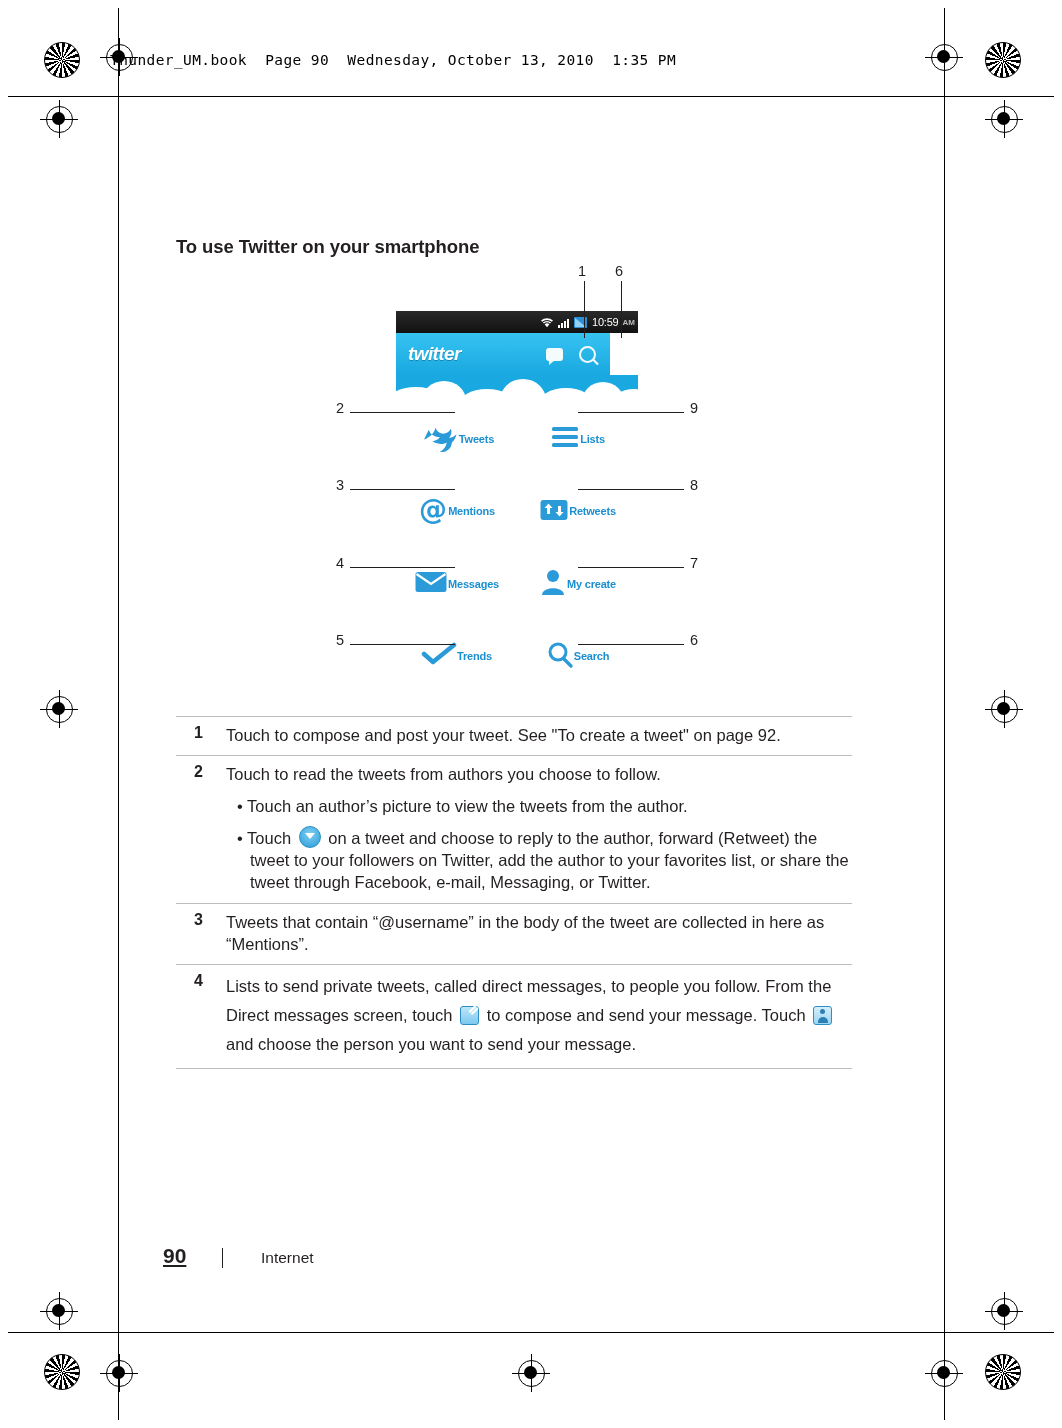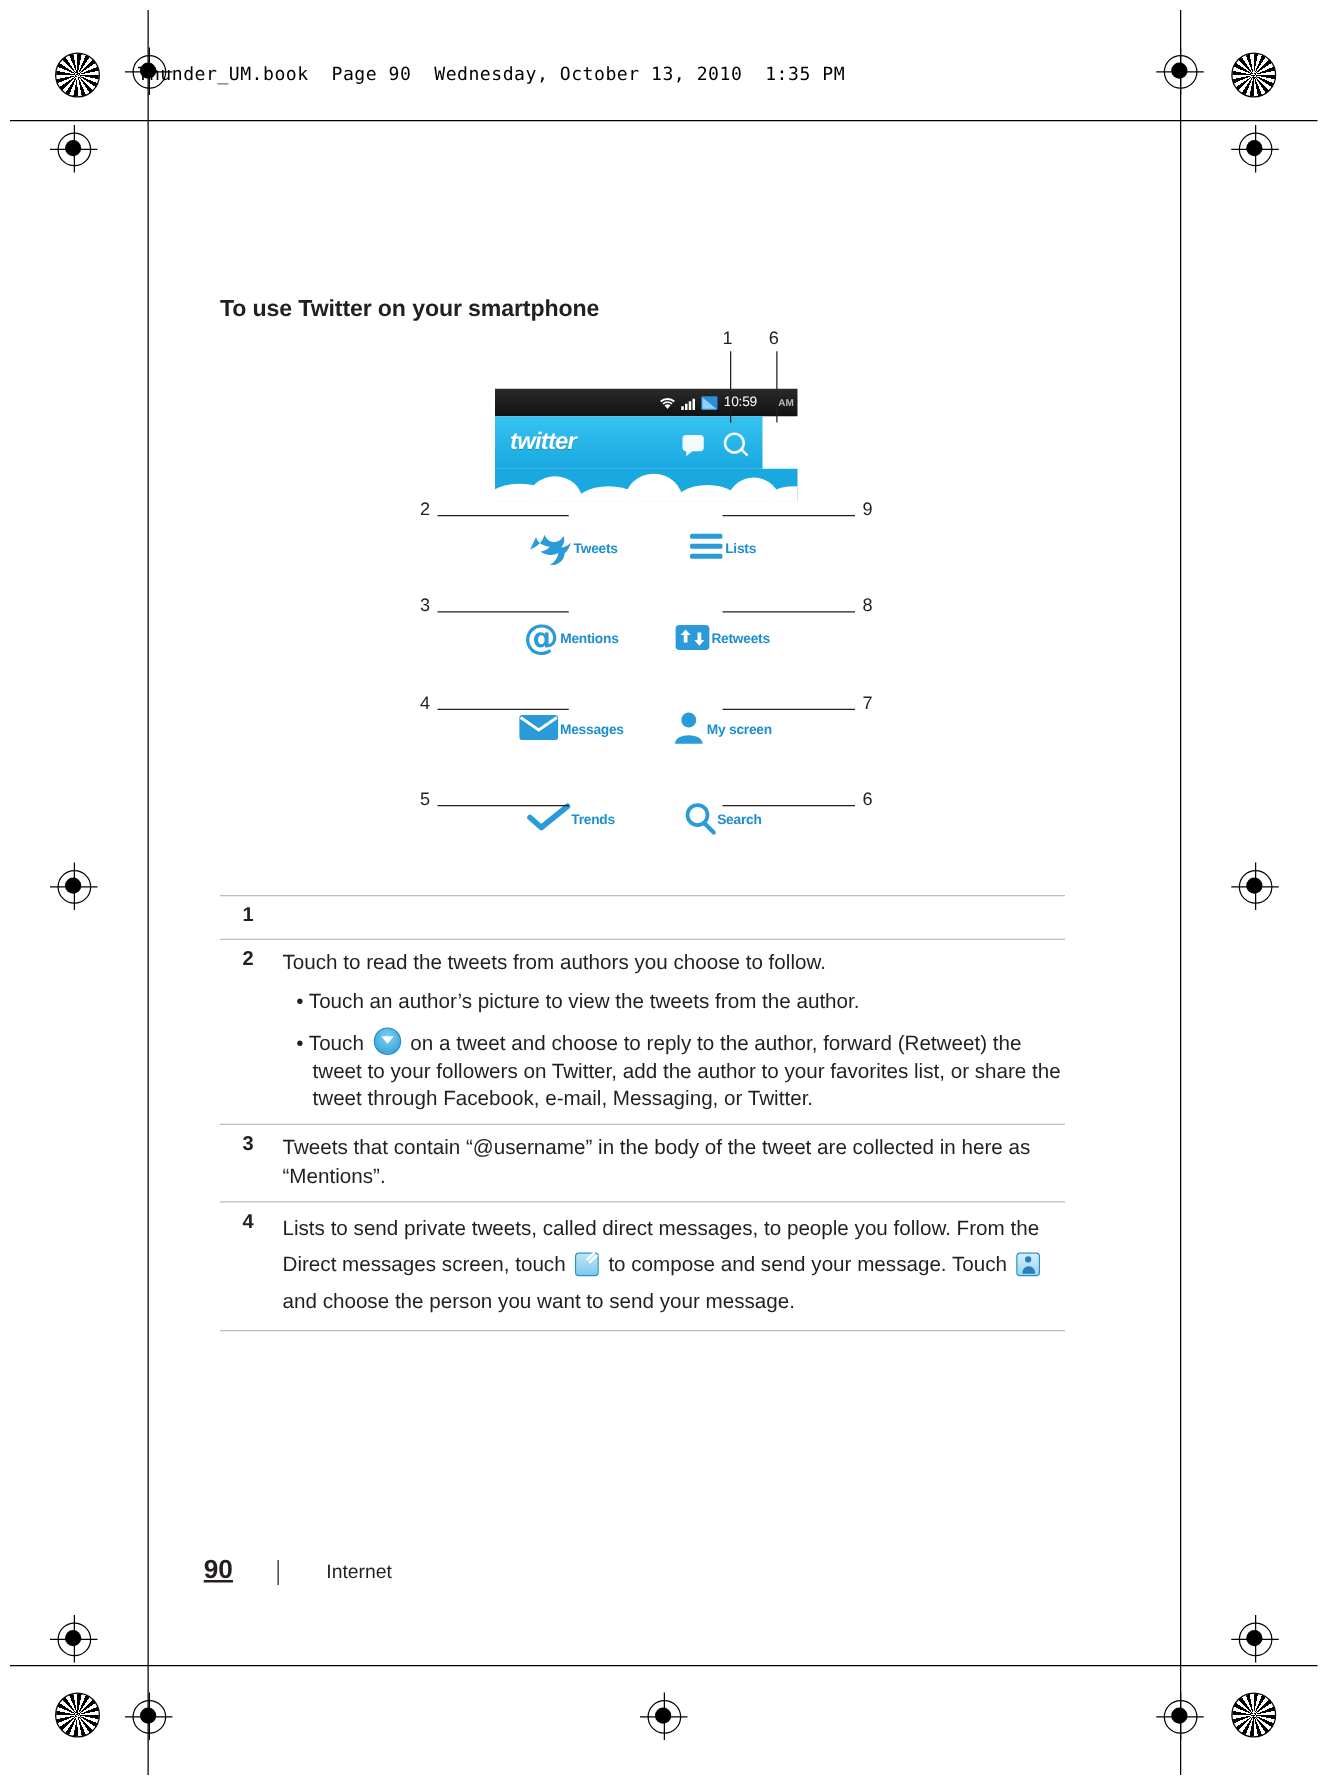--- a/index.html
+++ b/index.html
@@ -42,21 +42,21 @@
     background:#ffffff;
   }
   .status-bar{
     position:relative;height:22px;width:242px;
     background:linear-gradient(#2a2a2a,#111);
     display:flex;align-items:center;justify-content:flex-end;
     padding-right:3px;box-sizing:border-box;
   }
   .status-bar .sicon{color:#fff;font-size:11px;margin-left:3px;line-height:1;}
   .status-bar .clock{color:#fff;font-size:11px;font-weight:normal;margin-left:5px;letter-spacing:-0.2px;}
-  .status-bar .ampm{color:#bbb;font-size:8px;font-weight:bold;margin-left:17px;}
+  .status-bar .ampm{color:#bbb;font-size:8px;font-weight:bold;margin-left:4px;}
   .bars{display:inline-flex;align-items:flex-end;height:11px;margin-left:4px;}
   .bars i{display:block;width:2px;background:#fff;margin-right:1px;}
   .bars i:nth-child(1){height:3px}.bars i:nth-child(2){height:5px}
   .bars i:nth-child(3){height:7px}.bars i:nth-child(4){height:9px}
   .sigbox{width:13px;height:11px;background:#2c8fd6;margin-left:4px;border-radius:1px;position:relative;overflow:hidden;}
   .sigbox:after{content:"";position:absolute;left:1px;bottom:1px;width:0;height:0;border-bottom:9px solid #8fd2f5;border-right:11px solid transparent;}
 
   .tw-bar{
     position:relative;height:42px;width:214px;
     background:linear-gradient(#36c3f2,#19a8e0);
@@ -298,21 +298,21 @@
       <span class="lbl">Messages</span>
     </div>
 
     <div class="cell">
       <span class="glyph">
         <svg width="28" height="28" viewBox="0 0 28 28">
             <circle cx="14" cy="8" r="6" fill="#2b9ad8"></circle>
             <path d="M3 27 C3 18 25 18 25 27 Z" fill="#2b9ad8"></path>
           </svg>
       </span>
-      <span class="lbl">My screen</span>
+      <span class="lbl">My create</span>
     </div>
 
     <div class="cell">
       <span class="glyph">
         <svg width="36" height="26" viewBox="0 0 36 26">
             <path d="M3 12 L12 20 L33 3" stroke="#2b9ad8" stroke-width="4.5" fill="none" stroke-linecap="round" stroke-linejoin="round"></path>
           </svg>
       </span>
       <span class="lbl">Trends</span>
     </div>
@@ -359,20 +359,21 @@
 
 <div class="callout" style="left:690px;top:632px;">6</div>
 <div class="leader" style="left:578px;top:644px;width:106px;"></div>
 
 <div class="legend">
 
   <div class="rule"></div>
 
   <div class="lrow">
     <div class="lnum">1</div>
+    <div class="ltxt">Touch to compose and post your tweet. See "To create a tweet" on page 92.</div>
   </div>
 
   <div class="rule"></div>
 
   <div class="lrow">
     <div class="lnum">2</div>
     <div class="ltxt">
       <span>Touch to read the tweets from authors you choose to follow.</span>
       <span class="sub">• Touch an author’s picture to view the tweets from the author.</span>
       <span class="sub">

